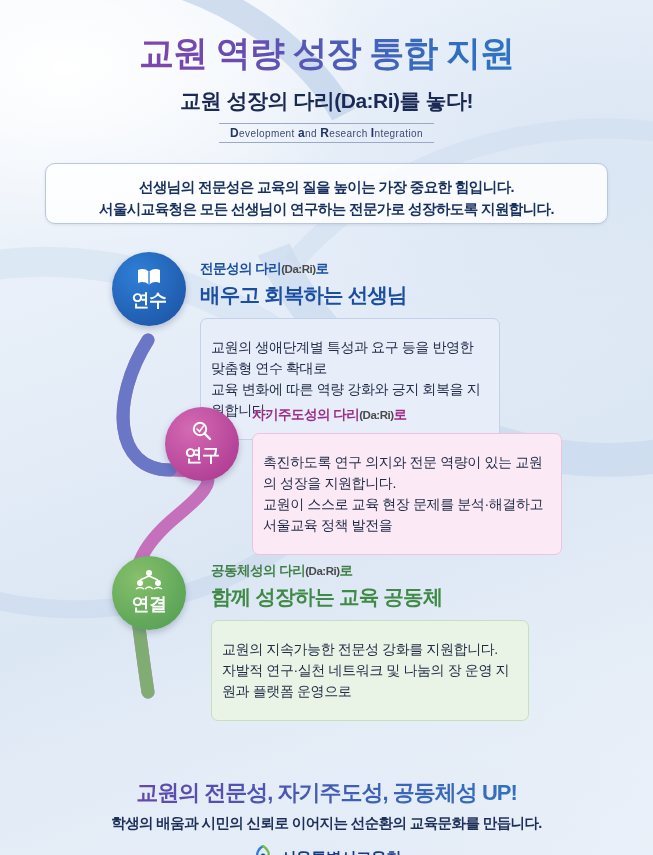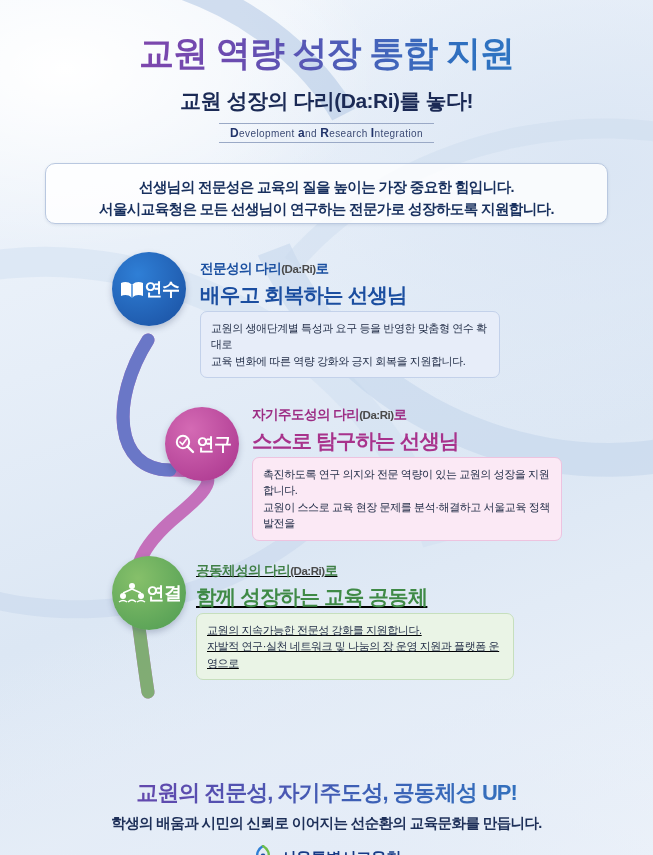--- a/index.html
+++ b/index.html
@@ -66,51 +66,51 @@
   .lead p{margin:0;font-size:14.5px;font-weight:bold;color:#18305e;line-height:1.55;letter-spacing:-.6px;}
 
   
   .flow{position:absolute;left:108px;top:290px;width:120px;height:390px;z-index:4;}
 
   
   .sections{position:relative;margin-top:18px;}
   .sec{position:relative;height:150px;}
   .badge{
     position:absolute;width:74px;height:74px;border-radius:50%;
-    display:flex;flex-direction:row;align-items:center;justify-content:center;
+    display:flex;flex-direction:column;align-items:center;justify-content:center;
     color:#fff;box-shadow:0 3px 6px rgba(40,50,90,.25);z-index:6;
   }
   .badge .ico{height:22px;display:flex;align-items:flex-end;}
   .badge .lbl{font-size:18px;font-weight:bold;letter-spacing:-.5px;margin-top:1px;}
   .card{position:absolute;}
   .kicker{font-size:13.5px;font-weight:bold;letter-spacing:-.5px;}
   .kicker .dim{color:#4a4a4a;font-weight:bold;font-size:11.5px;}
   .headline{font-size:20.5px;font-weight:bold;letter-spacing:-.8px;margin-top:3px;}
   .desc{
-    margin-top:2px;border-radius:7px;padding:8px 10px;
-    font-size:11px;line-height:1.5;color:#1e2a44;letter-spacing:-.4px;
+    margin-top:9px;border-radius:7px;padding:18px 10px;
+    font-size:14px;line-height:1.5;color:#1e2a44;letter-spacing:-.4px;
   }
 
   
   .sec1 .badge{left:112px;top:10px;background:radial-gradient(circle at 35% 30%,#2f7fd6,#1a4fa0);}
   .sec1 .card{left:200px;top:18px;width:300px;}
   .sec1 .kicker{color:#1a4fa0;}
   .sec1 .headline{color:#1b4ea0;}
   .sec1 .desc{background:#e7edf9;border:1px solid #c3d1ea;}
 
   
   .sec2 .badge{left:165px;top:15px;background:radial-gradient(circle at 35% 30%,#d46ab4,#a8338c);}
   .sec2 .card{left:252px;top:14px;width:310px;}
   .sec2 .kicker{color:#9c2c84;}
   .sec2 .headline{color:#a8338c;}
   .sec2 .desc{background:#fbe9f5;border:1px solid #edc3df;}
 
   
   .sec3 .badge{left:112px;top:14px;background:radial-gradient(circle at 35% 30%,#86c06a,#4e9b52);}
-  .sec3 .card{left:196px;top:20px;width:318px;text-decoration:underline;}
+  .sec3 .card{left:211px;top:20px;width:318px;}
   .sec3 .kicker{color:#3f7f45;}
   .sec3 .headline{color:#3f8a46;}
   .sec3 .desc{background:#eaf4e6;border:1px solid #c6dfbd;}
 
   
   .footer{position:absolute;left:0;right:0;bottom:14px;text-align:center;}
   .f1{
     font-size:22px;font-weight:bold;letter-spacing:-1px;
     background:linear-gradient(90deg,#7a3aa8 0%,#3d5fb5 55%,#2a7fc4 100%);
     -webkit-background-clip:text;background-clip:text;color:transparent;
@@ -184,21 +184,20 @@
               <line x1="14.5" y1="13.5" x2="20" y2="19" stroke="#fff" stroke-width="2.4" stroke-linecap="round"></line>
               <path d="M7 9 L9.5 11.5 L13.5 6" fill="none" stroke="#fff" stroke-width="1.6" stroke-linecap="round"></path>
             </svg>
           </span>
           <span class="lbl">연구</span>
         </div>
         <div class="card">
           <div class="kicker">
             <span>자기주도성의 다리</span><span class="dim">(Da:Ri)</span><span>로</span>
           </div>
-          <div class="headline">스스로 탐구하는 선생님</div>
           <div class="desc">
             <div>촉진하도록 연구 의지와 전문 역량이 있는 교원의 성장을 지원합니다.</div>
             <div>교원이 스스로 교육 현장 문제를 분석·해결하고 서울교육 정책 발전을</div>
           </div>
         </div>
       </div>
 
       <div class="sec sec3">
         <div class="badge">
           <span class="ico">

